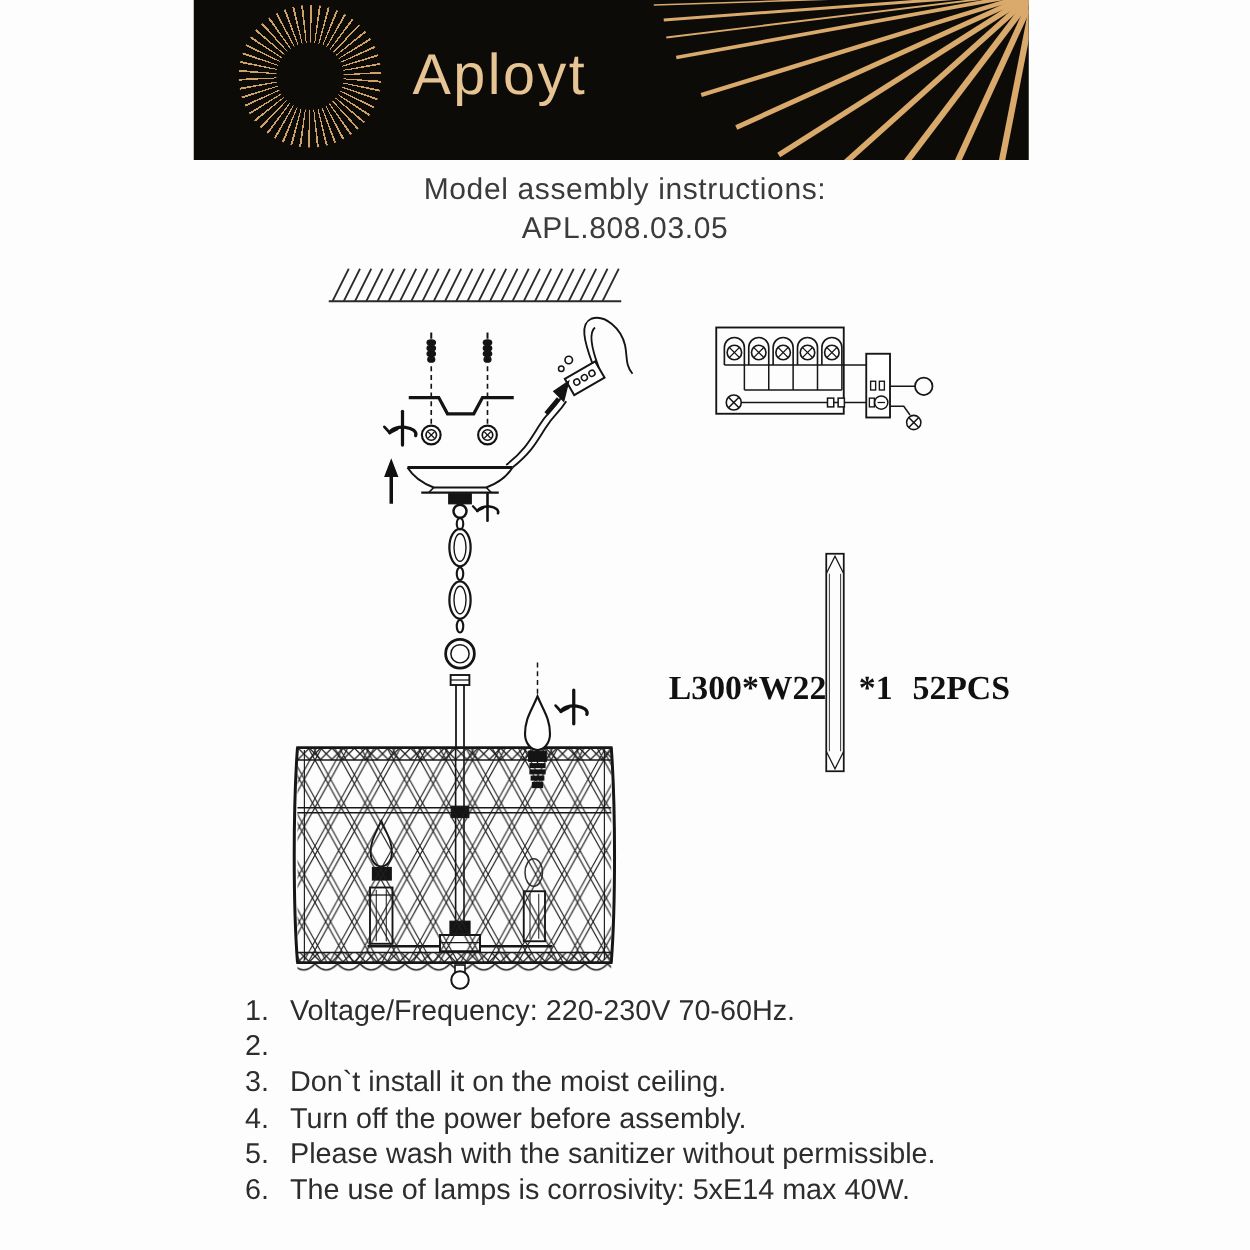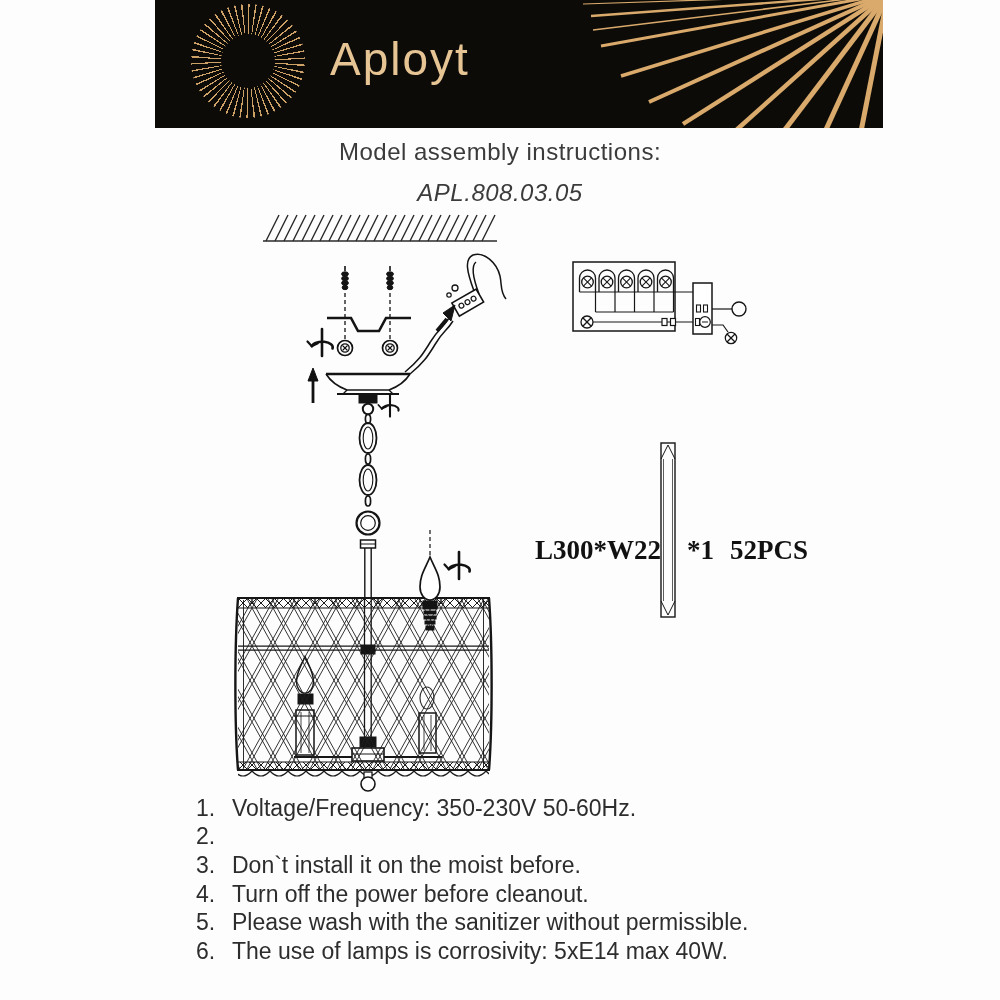--- a/index.html
+++ b/index.html
@@ -2,42 +2,42 @@
 <html><head>
 <meta charset="utf-8">
 <style>
   html,body{margin:0;padding:0;}
   body{
     width:1000px;height:1000px;position:relative;background:#fdfdfd;
     font-family:"Liberation Sans",sans-serif;color:#1a1a1a;overflow:hidden;
   }
   
   .header{
-    position:absolute;left:155px;top:0;width:728px;height:128px;
+    position:absolute;left:155px;top:0;width:668px;height:128px;
     background:#0d0b08;overflow:hidden;
   }
   .sunburst{
     position:absolute;left:36px;top:4px;width:114px;height:114px;border-radius:50%;
     background:repeating-conic-gradient(rgba(216,169,107,.95) 0deg 1.6deg,rgba(0,0,0,0) 1.6deg 7.2deg);
   }
   .sunburst::after{
     content:"";position:absolute;inset:30px;border-radius:50%;background:#0d0b08;
   }
   .brand{
     position:absolute;left:175px;top:32px;font-size:46px;font-weight:300;
     letter-spacing:2px;color:#e6c493;font-family:"Liberation Sans",sans-serif;
   }
   .corner-rays{position:absolute;right:0;top:0;}
   
   .page-title,.model-number{
     position:absolute;left:0;width:1000px;text-align:center;
     color:#3b3b3b;font-size:24px;letter-spacing:.5px;
   }
   .page-title{top:138px;}
-  .model-number{top:179px;font-style:italic;}
+  .model-number{top:169px;}
   
   .diagram{position:absolute;left:155px;top:200px;}
   .dim-label{
     position:absolute;font-family:"Liberation Serif","DejaVu Serif",serif;
     font-weight:700;font-size:27px;color:#111;white-space:nowrap;
   }
   .dim-left{left:535px;top:535px;width:120px;}
   .dim-right{left:687px;top:535px;}
   .dim-right .qty{margin-right:16px;}
   
@@ -277,32 +277,32 @@
 </svg>
 
 <div class="dim-label dim-left">L300*W22</div>
 <div class="dim-label dim-right">
   <span class="qty">*1</span><span>52PCS</span>
 </div>
 
 <div class="instructions">
   <div class="inst-row">
     <span class="inst-num">1.</span>
-    <span class="inst-text">Voltage/Frequency: 350-230V 50-60Hz.</span>
+    <span class="inst-text">Voltage/Frequency: 220-230V 70-60Hz.</span>
   </div>
   <div class="inst-row">
     <span class="inst-num">2.</span>
   </div>
   <div class="inst-row">
     <span class="inst-num">3.</span>
-    <span class="inst-text">Don`t install it on the moist before.</span>
+    <span class="inst-text">Don`t install it on the moist ceiling.</span>
   </div>
   <div class="inst-row">
     <span class="inst-num">4.</span>
-    <span class="inst-text">Turn off the power before cleanout.</span>
+    <span class="inst-text">Turn off the power before assembly.</span>
   </div>
   <div class="inst-row">
     <span class="inst-num">5.</span>
     <span class="inst-text">Please wash with the sanitizer without permissible.</span>
   </div>
   <div class="inst-row">
     <span class="inst-num">6.</span>
     <span class="inst-text">The use of lamps is corrosivity: 5xE14 max 40W.</span>
   </div>
 </div>

